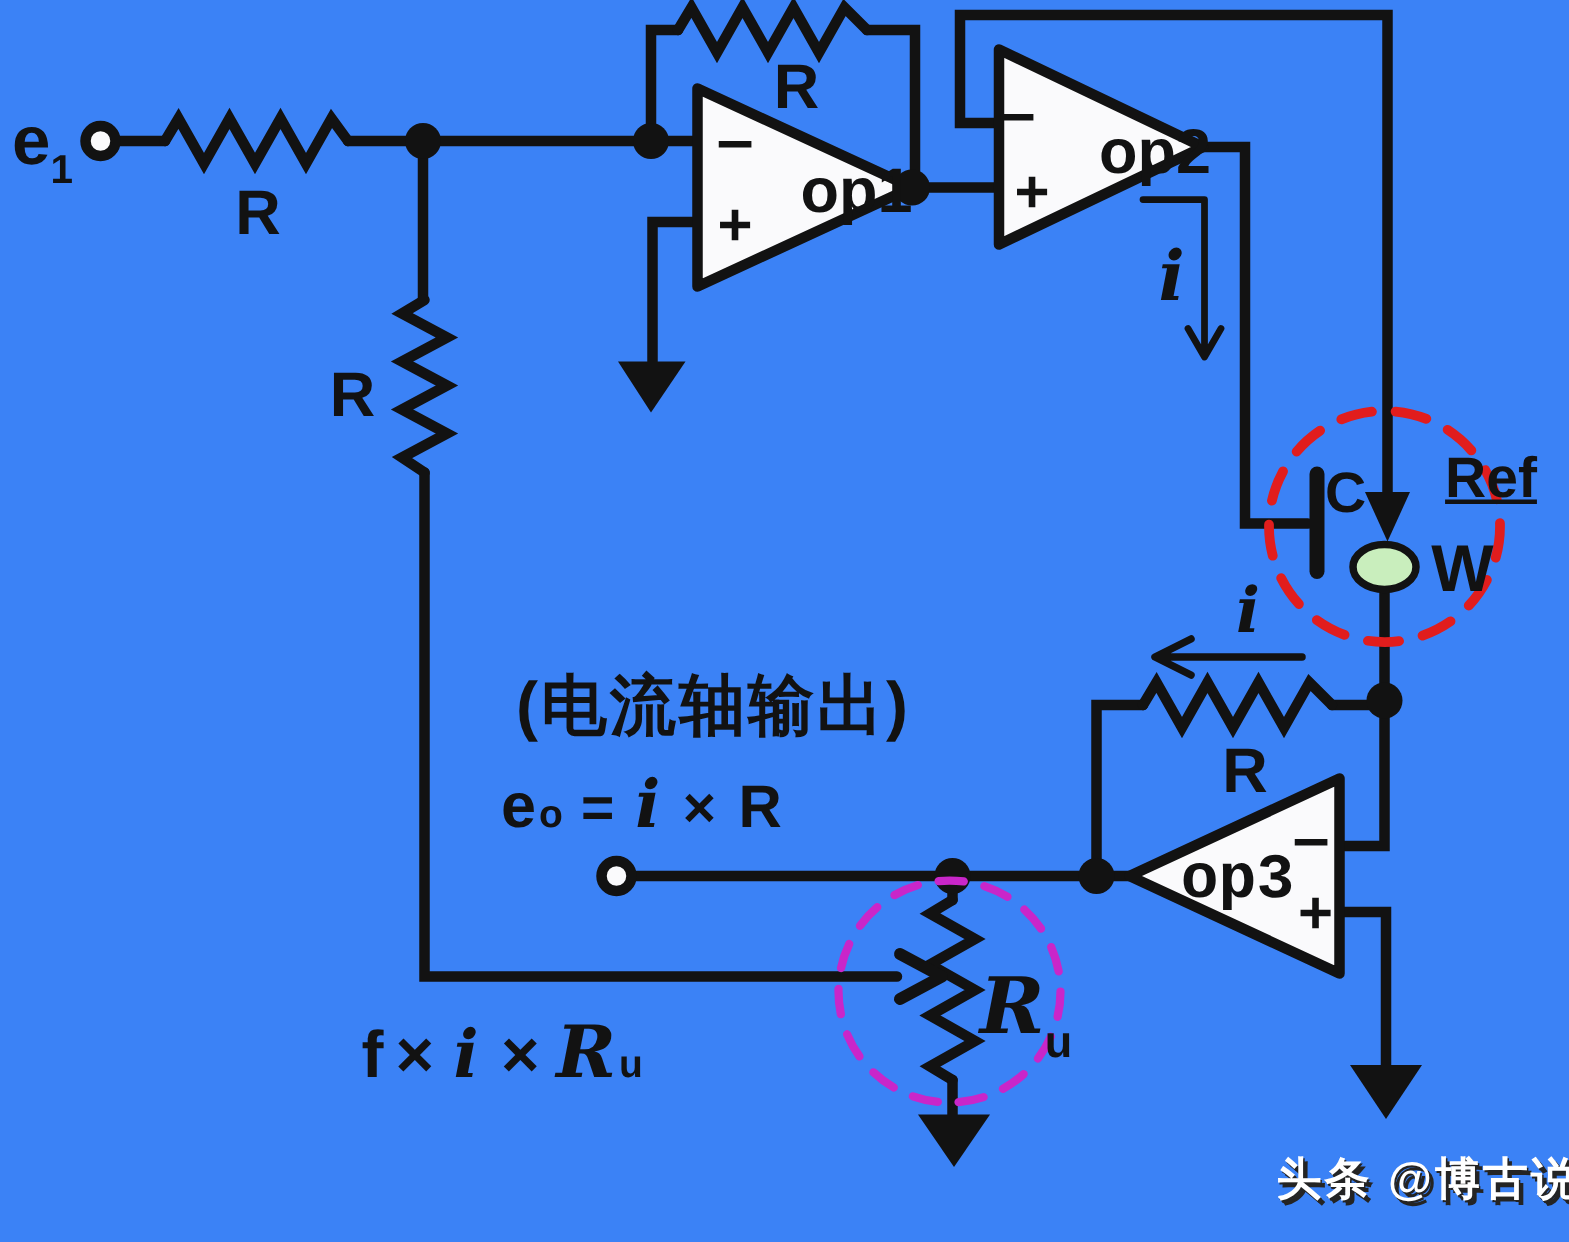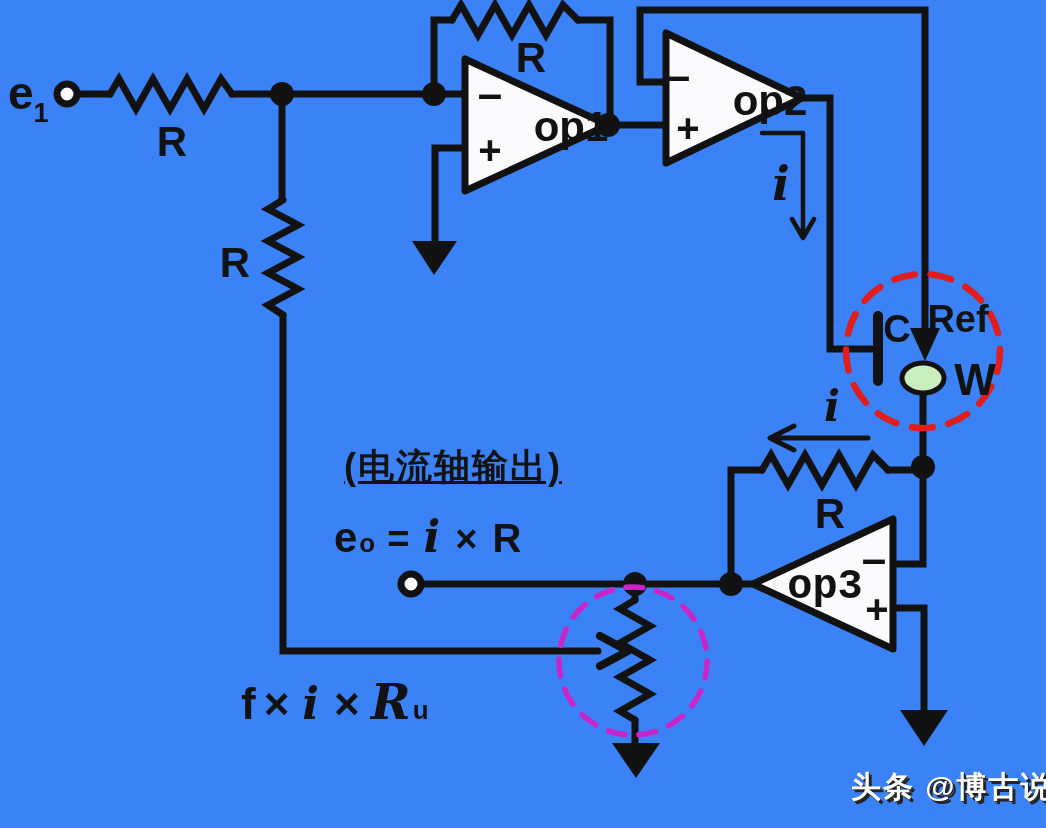--- a/index.html
+++ b/index.html
@@ -8,21 +8,21 @@
     background:#3b82f6;
     font-family:"Liberation Sans","DejaVu Sans",sans-serif;
   }
   svg{position:absolute;left:0;top:0;}
   .lbl{
     position:absolute;color:#121212;font-weight:bold;line-height:1;
     white-space:nowrap;font-family:"Liberation Sans","DejaVu Sans",sans-serif;
   }
   .c{transform:translate(-50%,-50%);}
   .math{font-family:"DejaVu Serif","Liberation Serif",serif;font-style:italic;}
-  .fs36{font-size:36px;text-decoration:underline;}.fs38{font-size:38px;}.fs40{font-size:40px;}
+  .fs36{font-size:44px;}.fs38{font-size:38px;}.fs40{font-size:40px;}
   .fs42{font-size:42px;}.fs44{font-size:44px;}.fs46{font-size:46px;}
   .sub{font-size:27px;vertical-align:-13px;}
   .subsm{font-size:26px;vertical-align:-12px;}
   .row span{display:inline-block;vertical-align:baseline;}
   .wm{
     font-size:30px;color:#ffffff;letter-spacing:2px;
     text-shadow:3px 3px 0 #242424,1px 1px 0 #242424;
   }
   .ru-main{font-size:52px;}
   .ru-sub{font-size:30px;vertical-align:-16px;font-style:normal;
@@ -124,23 +124,24 @@
   <div class="lbl c fs40" style="left:688px;top:128px;">+</div>
 
   <div class="lbl c fs42" style="left:825px;top:587px;font-family:Liberation Mono, monospace;">op3</div>
   <div class="lbl c fs44" style="left:874px;top:559px;">–</div>
   <div class="lbl c fs40" style="left:877px;top:609px;">+</div>
 
   <div class="lbl c math fs46" style="left:781px;top:184px;">i</div>
   <div class="lbl c math fs42" style="left:832px;top:407px;">i</div>
 
   <div class="lbl c fs38" style="left:897px;top:329px;">C</div>
-  <div class="lbl c fs38" style="left:958px;top:319px;">Ref</div>
+  <div class="lbl c fs38" style="left:994px;top:319px;text-decoration:underline;">Ref</div>
   <div class="lbl c fs44" style="left:975px;top:380px;">W</div>
 
+  <div class="lbl c" style="left:684px;top:678px;"><span class="math ru-main">R</span><span class="ru-sub">u</span></div>
 
   <div class="lbl fs36" style="left:344px;top:449px;letter-spacing:2px;">(电流轴输出)</div>
 
   <div class="lbl row" style="left:241px;top:678px;font-size:44px;"><span>f</span><span style="margin-left:8px;">×</span><span class="math" style="margin-left:13px;">i</span><span style="margin-left:15px;">×</span><span class="math" style="margin-left:11px;font-size:48px;">R</span><span class="subsm" style="margin-left:2px;">u</span></div>
 
   <div class="lbl row" style="left:334px;top:515px;font-size:42px;"><span>e</span><span class="subsm" style="margin-left:2px;">o</span><span style="margin-left:12px;font-size:38px;">=</span><span class="math" style="margin-left:14px;font-size:44px;">i</span><span style="margin-left:15px;font-size:38px;">×</span><span style="margin-left:15px;font-size:40px;">R</span></div>
 
 
   <div class="lbl wm" style="left:851px;top:772px;">头条 @博古说</div>
 </div>

